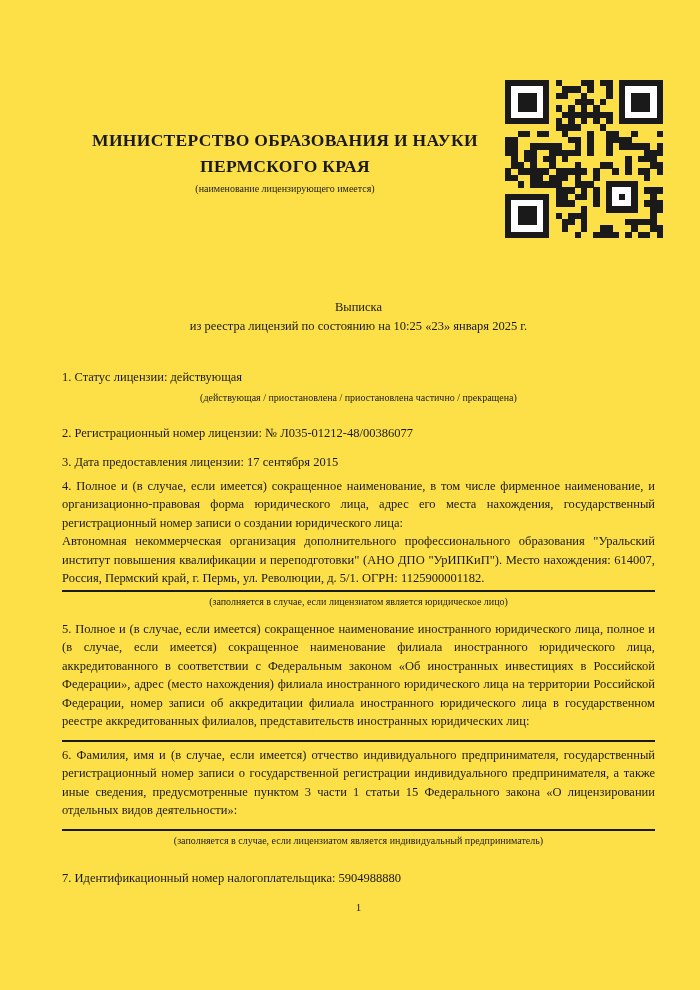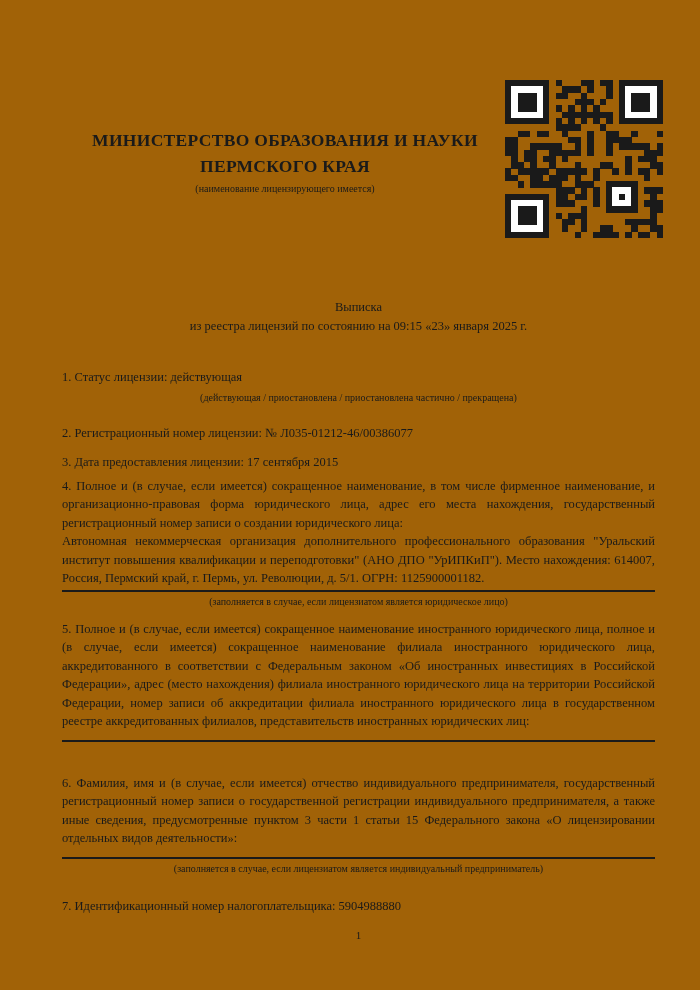--- a/index.html
+++ b/index.html
@@ -1,19 +1,19 @@
 <!DOCTYPE html>
 <html lang="ru"><head>
 <meta charset="utf-8">
 <style>
   html,body { margin:0; padding:0; background:#fff; }
   .page {
     position:relative;
     width:700px; height:990px;
-    background:#a16207;
+    background:#fde047;
     overflow:hidden;
     font-family:"Liberation Serif", serif;
     color:#1a1a1a;
   }
   .content { position:absolute; left:62px; top:0; width:593px; }
 
   
   .doc-header { margin-top:127px; width:446px; text-align:center; }
   .doc-header .title-line {
     font-weight:700; font-size:17.5px; line-height:26px; letter-spacing:0.3px;
@@ -37,21 +37,21 @@
   .s1 { margin-top:33px; }
   .s1 .caption { margin-top:4px; }
   .s2 { margin-top:19px; }
   .s3 { margin-top:11px; }
   .s4 { margin-top:5px; }
   .s4 .field-line { margin-top:2px; }
   .s4 .caption { margin-top:3px; }
   .s5 { margin-top:11px; }
   .s5 .field-line { margin-top:9px; }
   .s5 .caption { margin-top:3px; }
-  .s6 { margin-top:32px; }
+  .s6 { margin-top:4px; }
   .s6 .field-line { margin-top:9px; }
   .s6 .caption { margin-top:3px; }
   .s7 { margin-top:21px; }
 
   .page-number { margin-top:13px; text-align:center; font-size:11px; line-height:15px; }
 </style>
 </head>
 <body>
 
 <div class="page">
@@ -274,30 +274,30 @@
   <div class="content">
 
     <div class="doc-header">
       <div class="title-line">МИНИСТЕРСТВО ОБРАЗОВАНИЯ И НАУКИ</div>
       <div class="title-line">ПЕРМСКОГО КРАЯ</div>
       <div class="subcaption">(наименование лицензирующего имеется)</div>
     </div>
 
     <div class="doc-title">
       <div>Выписка</div>
-      <div>из реестра лицензий по состоянию на 09:15 «23» января 2025 г.</div>
+      <div>из реестра лицензий по состоянию на 10:25 «23» января 2025 г.</div>
     </div>
 
     <section class="item s1">
       <p>1. Статус лицензии: действующая</p>
       <div class="caption">(действующая / приостановлена / приостановлена частично / прекращена)</div>
     </section>
 
     <section class="item s2">
-      <p>2. Регистрационный номер лицензии: № Л035-01212-46/00386077</p>
+      <p>2. Регистрационный номер лицензии: № Л035-01212-48/00386077</p>
     </section>
 
     <section class="item s3">
       <p>3. Дата предоставления лицензии: 17 сентября 2015</p>
     </section>
 
     <section class="item s4">
       <p class="just">4. Полное и (в случае, если имеется) сокращенное наименование, в том числе фирменное наименование, и организационно-правовая форма юридического лица, адрес его места нахождения, государственный регистрационный номер записи о создании юридического лица:</p>
       <p class="just">Автономная некоммерческая организация дополнительного профессионального образования "Уральский институт повышения квалификации и переподготовки" (АНО ДПО "УрИПКиП"). Место нахождения: 614007, Россия, Пермский край, г. Пермь, ул. Революции, д. 5/1. ОГРН: 1125900001182.</p>
       <div class="field-line"></div>

